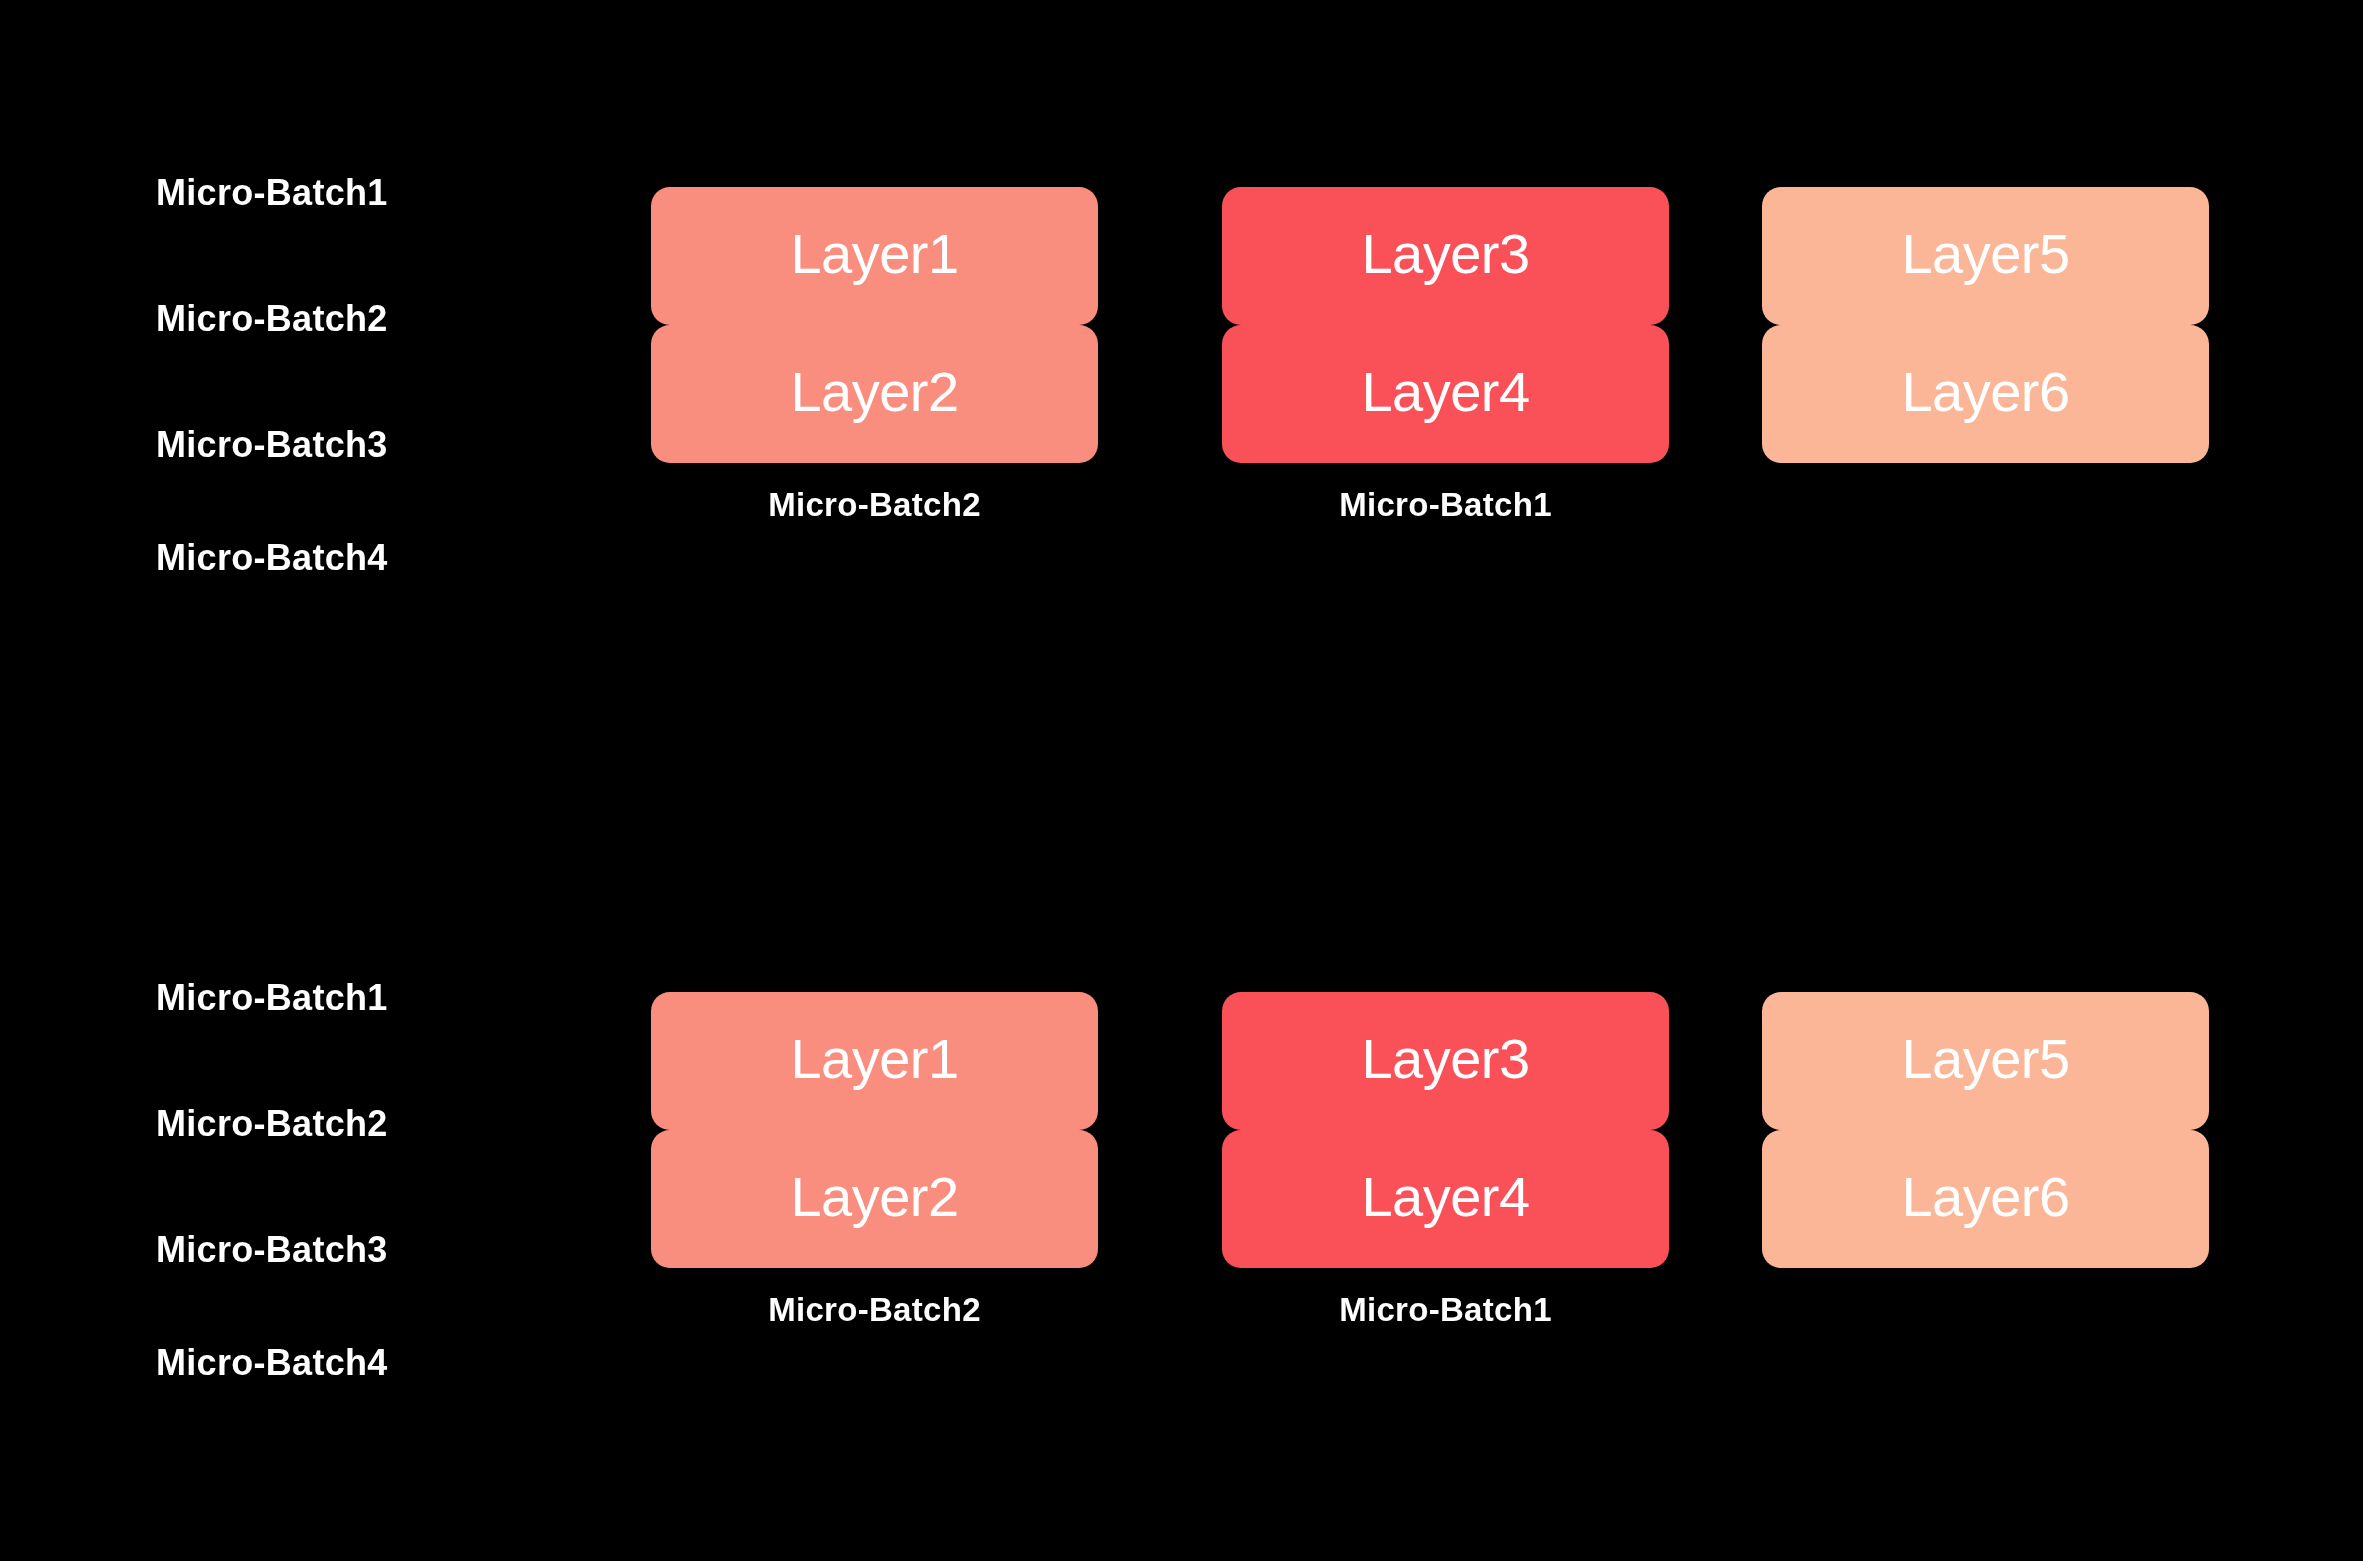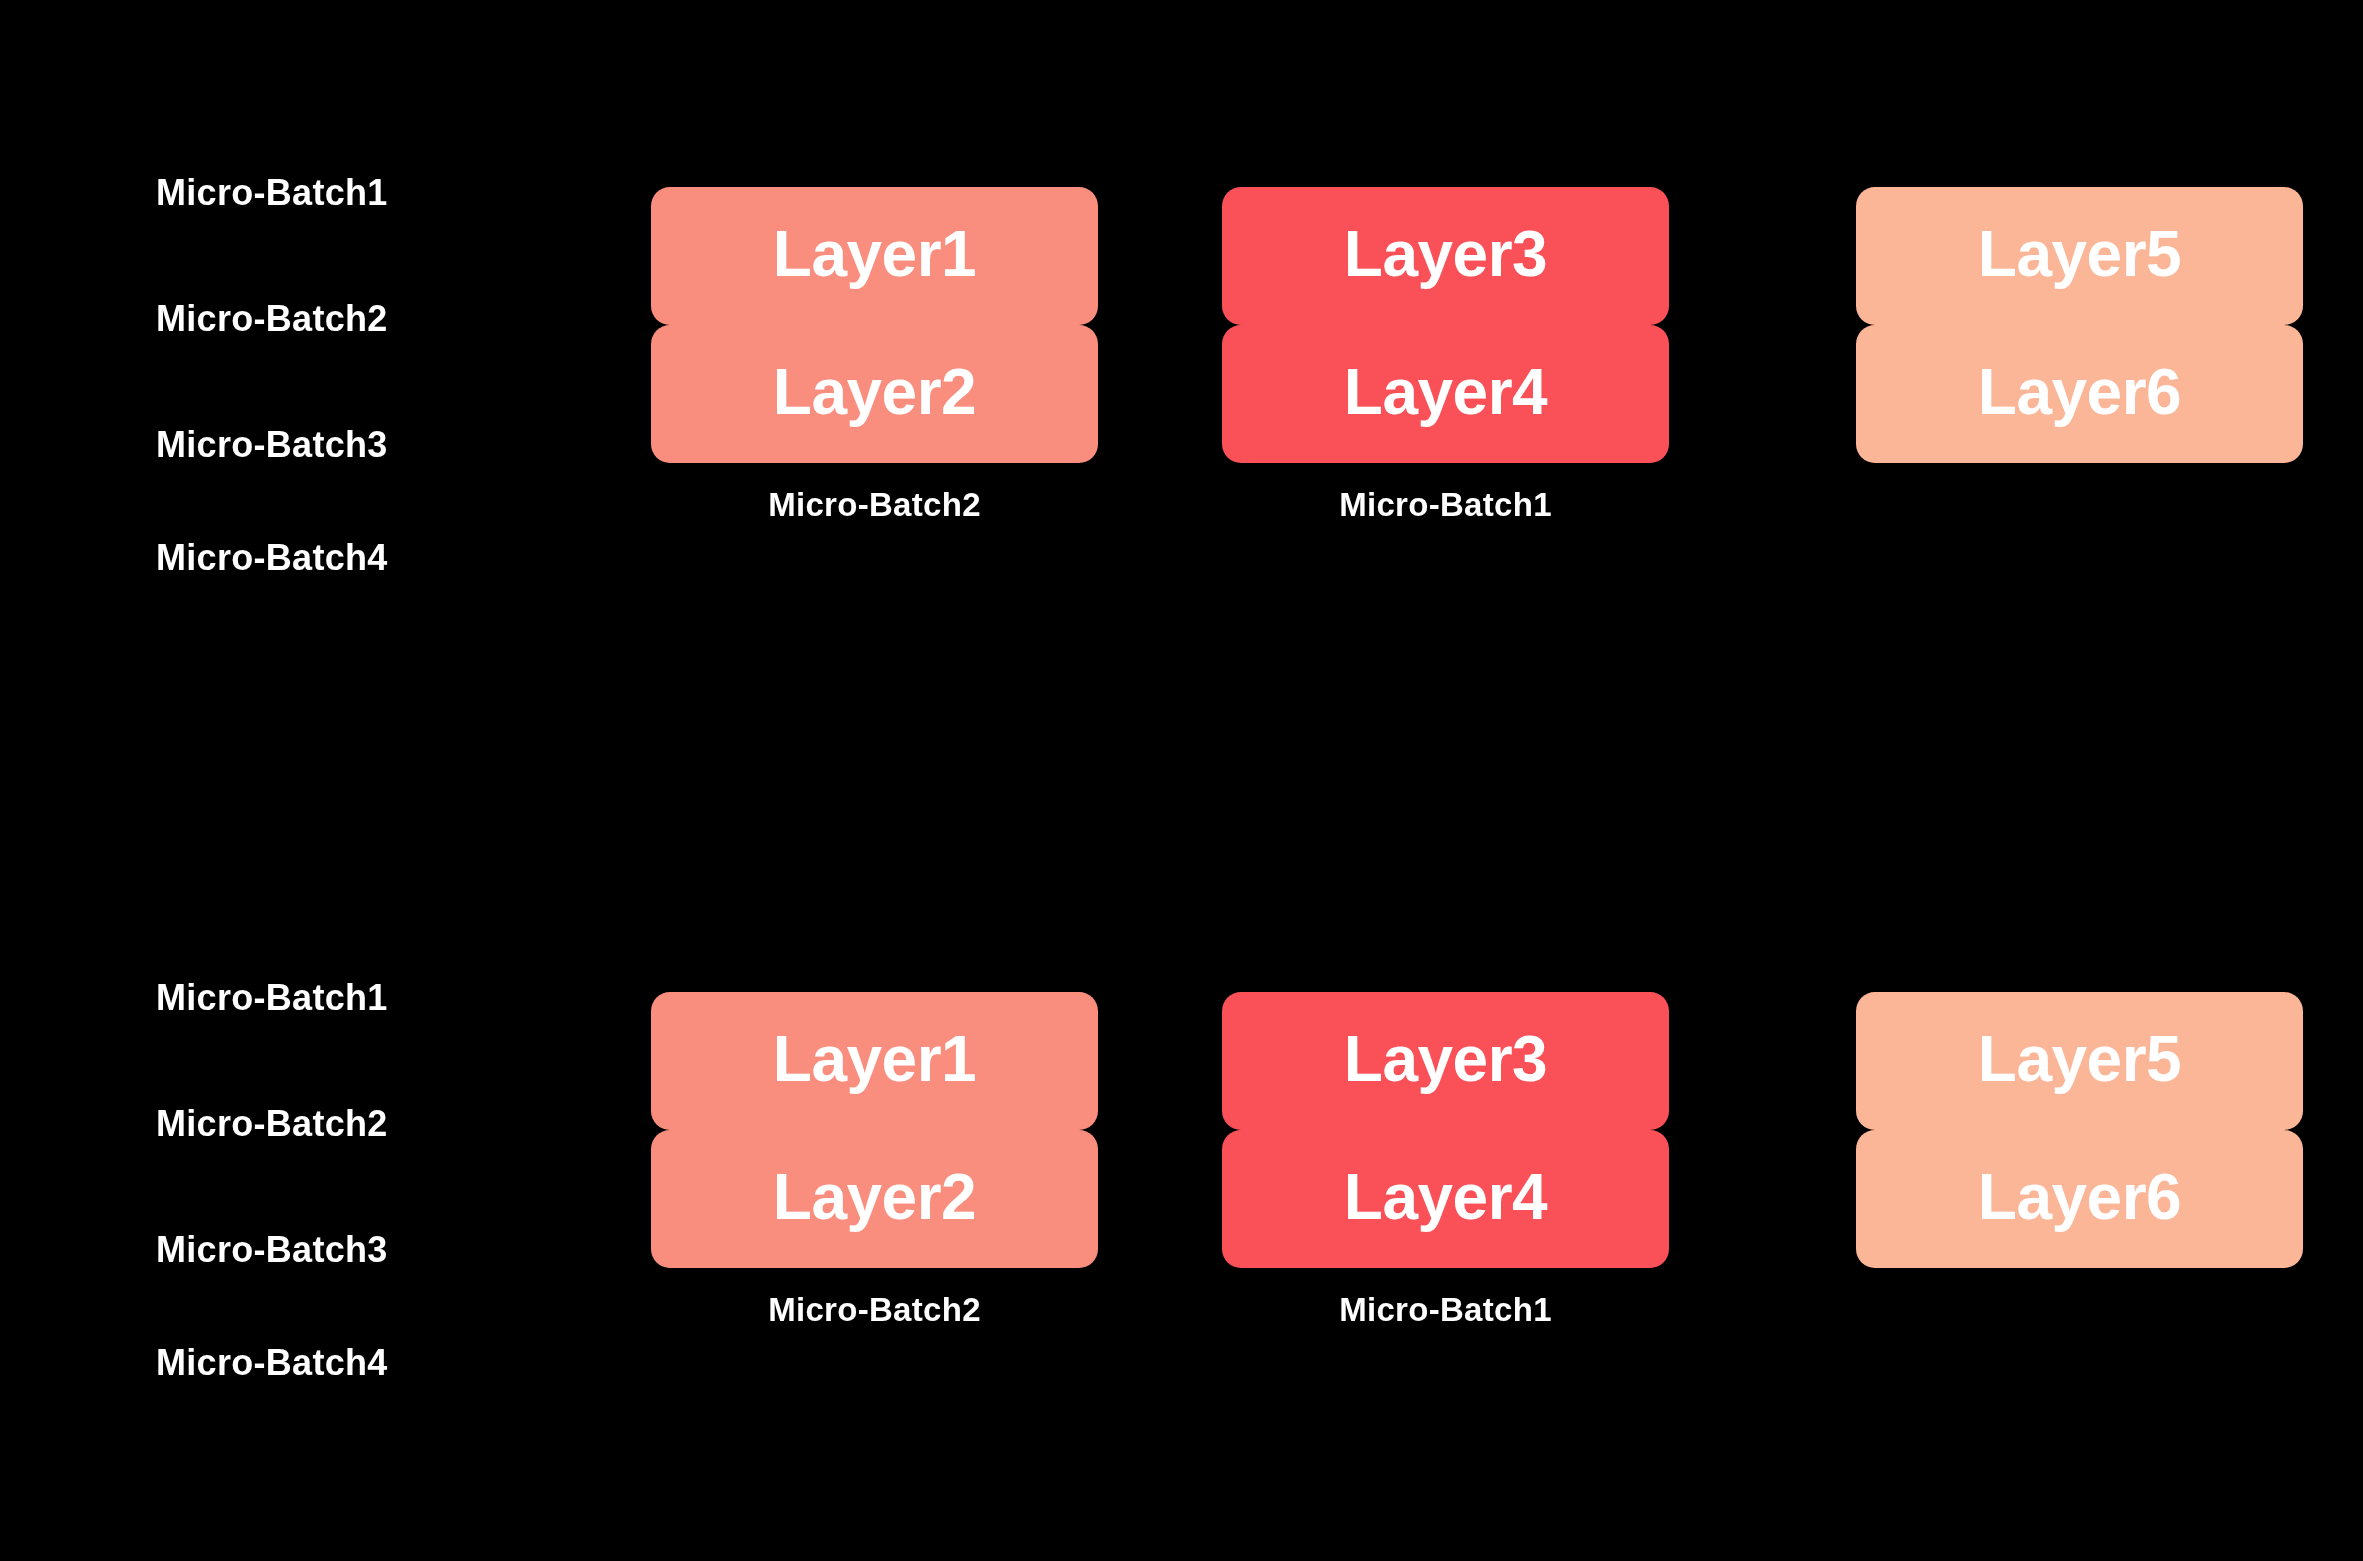--- a/index.html
+++ b/index.html
@@ -56,38 +56,38 @@
   .batch-label.b2 { top: 254px; }
   .batch-label.b3 { top: 367px; }
 
   
   .group {
     position: absolute;
     top: 17px;
   }
   .group.g0 { left: 651px;  width: 447px; }
   .group.g1 { left: 1222px; width: 447px; }
-  .group.g2 { left: 1856px; width: 447px; }
+  .group.g2 { left: 1762px; width: 447px; }
 
   .layer-box {
     position: relative;
     width: 100%;
     height: 138px;
     border-radius: 19px;
     display: flex;
     align-items: center;
     justify-content: center;
     box-sizing: border-box;
   }
   .layer-box + .layer-box { }
 
   .layer-label {
     color: #ffffff;
-    font-size: 64px;
-    font-weight: 700;
+    font-size: 56px;
+    font-weight: 400;
     line-height: 78px;
     letter-spacing: -0.5px;
     white-space: nowrap;
     transform: translateY(-1.9px);
   }
 
   .group-caption {
     margin-top: 23px;
     text-align: center;
     color: #ffffff;

